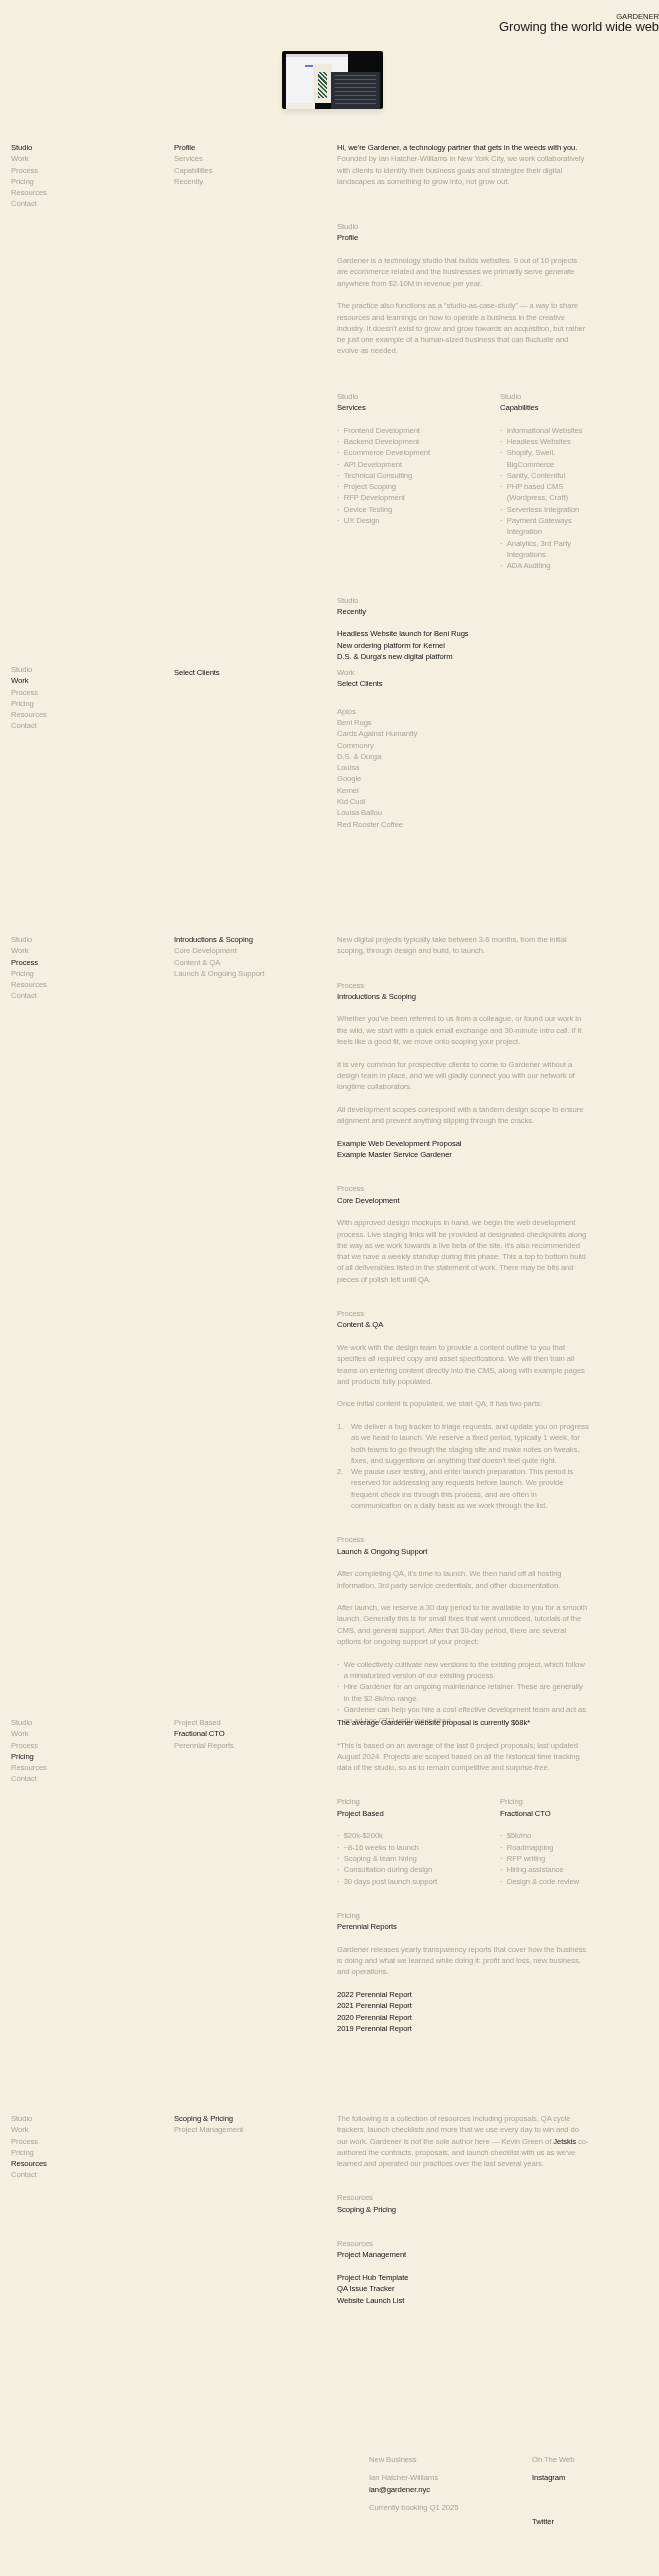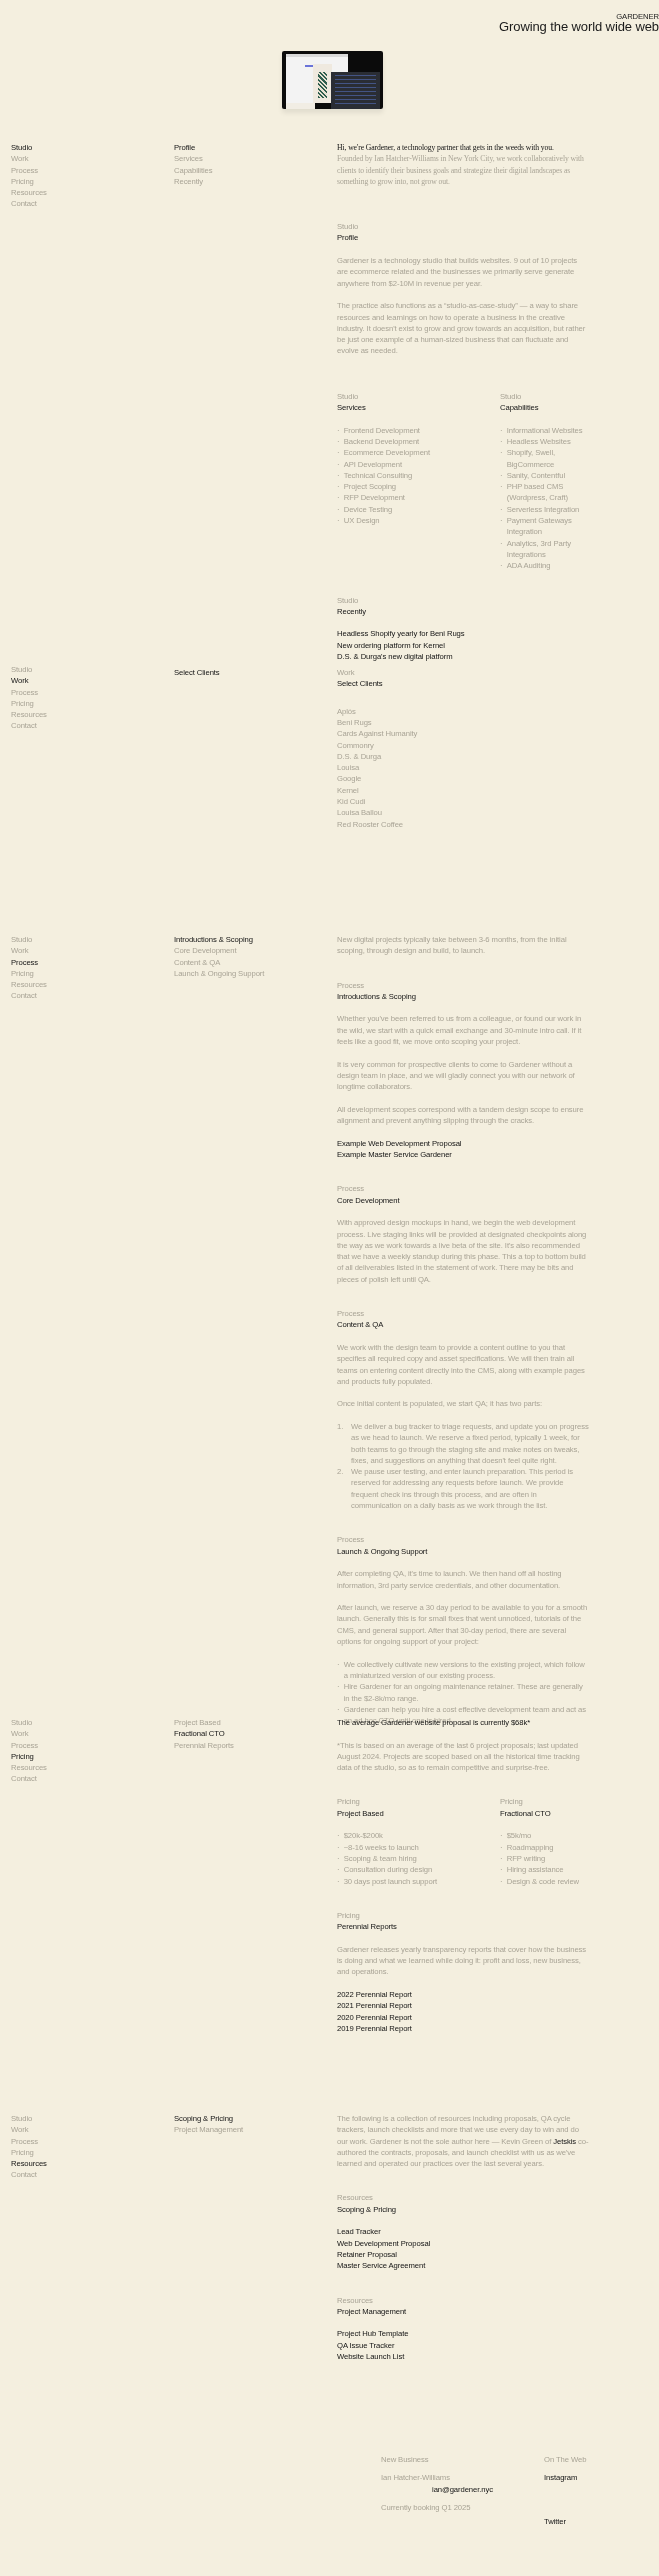--- a/index.html
+++ b/index.html
@@ -35,21 +35,21 @@
   .hero-shot .win-c i { display:block; height:1px; margin:3.1px 4.1px; background:#5b7bd6; opacity:.5; }
   .hero-shot .win-d { position:absolute; left:4.1px; top:52px; width:29px; height:6.2px; background:#f1ede4; }
 
   
   .section { position: relative; display: grid; grid-template-columns: 163px 163px 252px; column-gap: 0; padding-left: 11px; }
   .nav-col { }
   .sub-col { }
   .content-col { }
   .nav-item { display: block; }
   .block { margin-top: 34px; }
-  .block:first-child { margin-top: 0; font-family: Liberation Serif, serif; }
+  .block:first-child { margin-top: 0; }
   .eyebrow { display: block; }
   .title { display: block; }
   .para { margin-top: 11.3px; }
   .grid2 { display: grid; grid-template-columns: 163px 89px; }
   .bullets { list-style: none; margin-top: 11.3px; }
   .bullets li { position: relative; padding-left: 6.7px; }
   .bullets li::before { content: "·"; position: absolute; left: 0; top: 0; color: #a9a496; }
   .numbered { list-style: none; margin-top: 11.3px; counter-reset: n; }
   .numbered li { position: relative; padding-left: 14px; }
   .numbered li .num { position: absolute; left: 0; top: 0; }
@@ -145,21 +145,21 @@
             <li>Payment Gateways Integration</li>
             <li>Analytics, 3rd Party Integrations</li>
             <li>ADA Auditing</li>
           </ul>
         </div>
       </div>
       <div class="block" style="margin-top:23px;">
         <span class="eyebrow muted">Studio</span>
         <span class="title dark">Recently</span>
         <div class="links dark">
-          <a>Headless Shopify yearly for Beni Rugs</a>
+          <a>Headless Website launch for Beni Rugs</a>
           <a>New ordering platform for Kernel</a>
           <a>D.S. &amp; Durga's new digital platform</a>
         </div>
       </div>
     </div>
   </section>
 
   <section class="section" id="sec-work" style="position:absolute; top:664px; left:0;">
     <nav class="nav-col">
       <a class="nav-item muted">Studio</a>
@@ -321,48 +321,42 @@
     <nav class="sub-col">
       <a class="nav-item dark">Scoping &amp; Pricing</a>
       <a class="nav-item muted">Project Management</a>
     </nav>
     <div class="content-col">
       <p class="muted"><span>The following is a collection of resources including proposals, QA cycle trackers, launch checklists and more that we use every day to win and do our work. Gardener is not the sole author here — Kevin Green of </span><a class="dark">Jetskis</a><span> co-authored the contracts, proposals, and launch checklist with us as we've learned and operated our practices over the last several years.</span></p>
 
       <div style="margin-top:23px;">
         <span class="eyebrow muted">Resources</span>
         <span class="title dark">Scoping &amp; Pricing</span>
-        <div class="links dark">
-          <a>Lead Tracker</a>
-          <a>Web Development Proposal</a>
-          <a>Retainer Proposal</a>
-          <a>Master Service Agreement</a>
-        </div>
       </div>
 
       <div style="margin-top:23px;">
         <span class="eyebrow muted">Resources</span>
         <span class="title dark">Project Management</span>
         <div class="links dark">
           <a>Project Hub Template</a>
           <a>QA Issue Tracker</a>
           <a>Website Launch List</a>
         </div>
       </div>
     </div>
   </section>
 
-  <section class="section" id="sec-contact" style="position:absolute; top:2454px; left:16px;gap:14px;">
+  <section class="section" id="sec-contact" style="position:absolute; top:2454px; left:4px;gap:14px;">
     <div class="nav-col"></div>
     <div class="sub-col"></div>
     <div class="content-col grid2">
       <div>
         <span class="eyebrow muted">New Business</span>
         <span class="muted" style="display:block; margin-top:7.2px;">Ian Hatcher-Williams</span>
-        <a class="dark" style="display:block;text-align:center;">ian@gardener.nyc</a>
+        <a class="dark" style="display:block;">ian@gardener.nyc</a>
         <span class="muted" style="display:block; margin-top:7.2px;">Currently booking Q1 2025</span>
       </div>
       <div>
         <span class="eyebrow muted">On The Web</span>
         <a class="dark" style="display:block; margin-top:7.2px;">Instagram</a>
         <a class="dark" style="display:block;margin-top:32px;">Twitter</a>
       </div>
     </div>
   </section>
 

